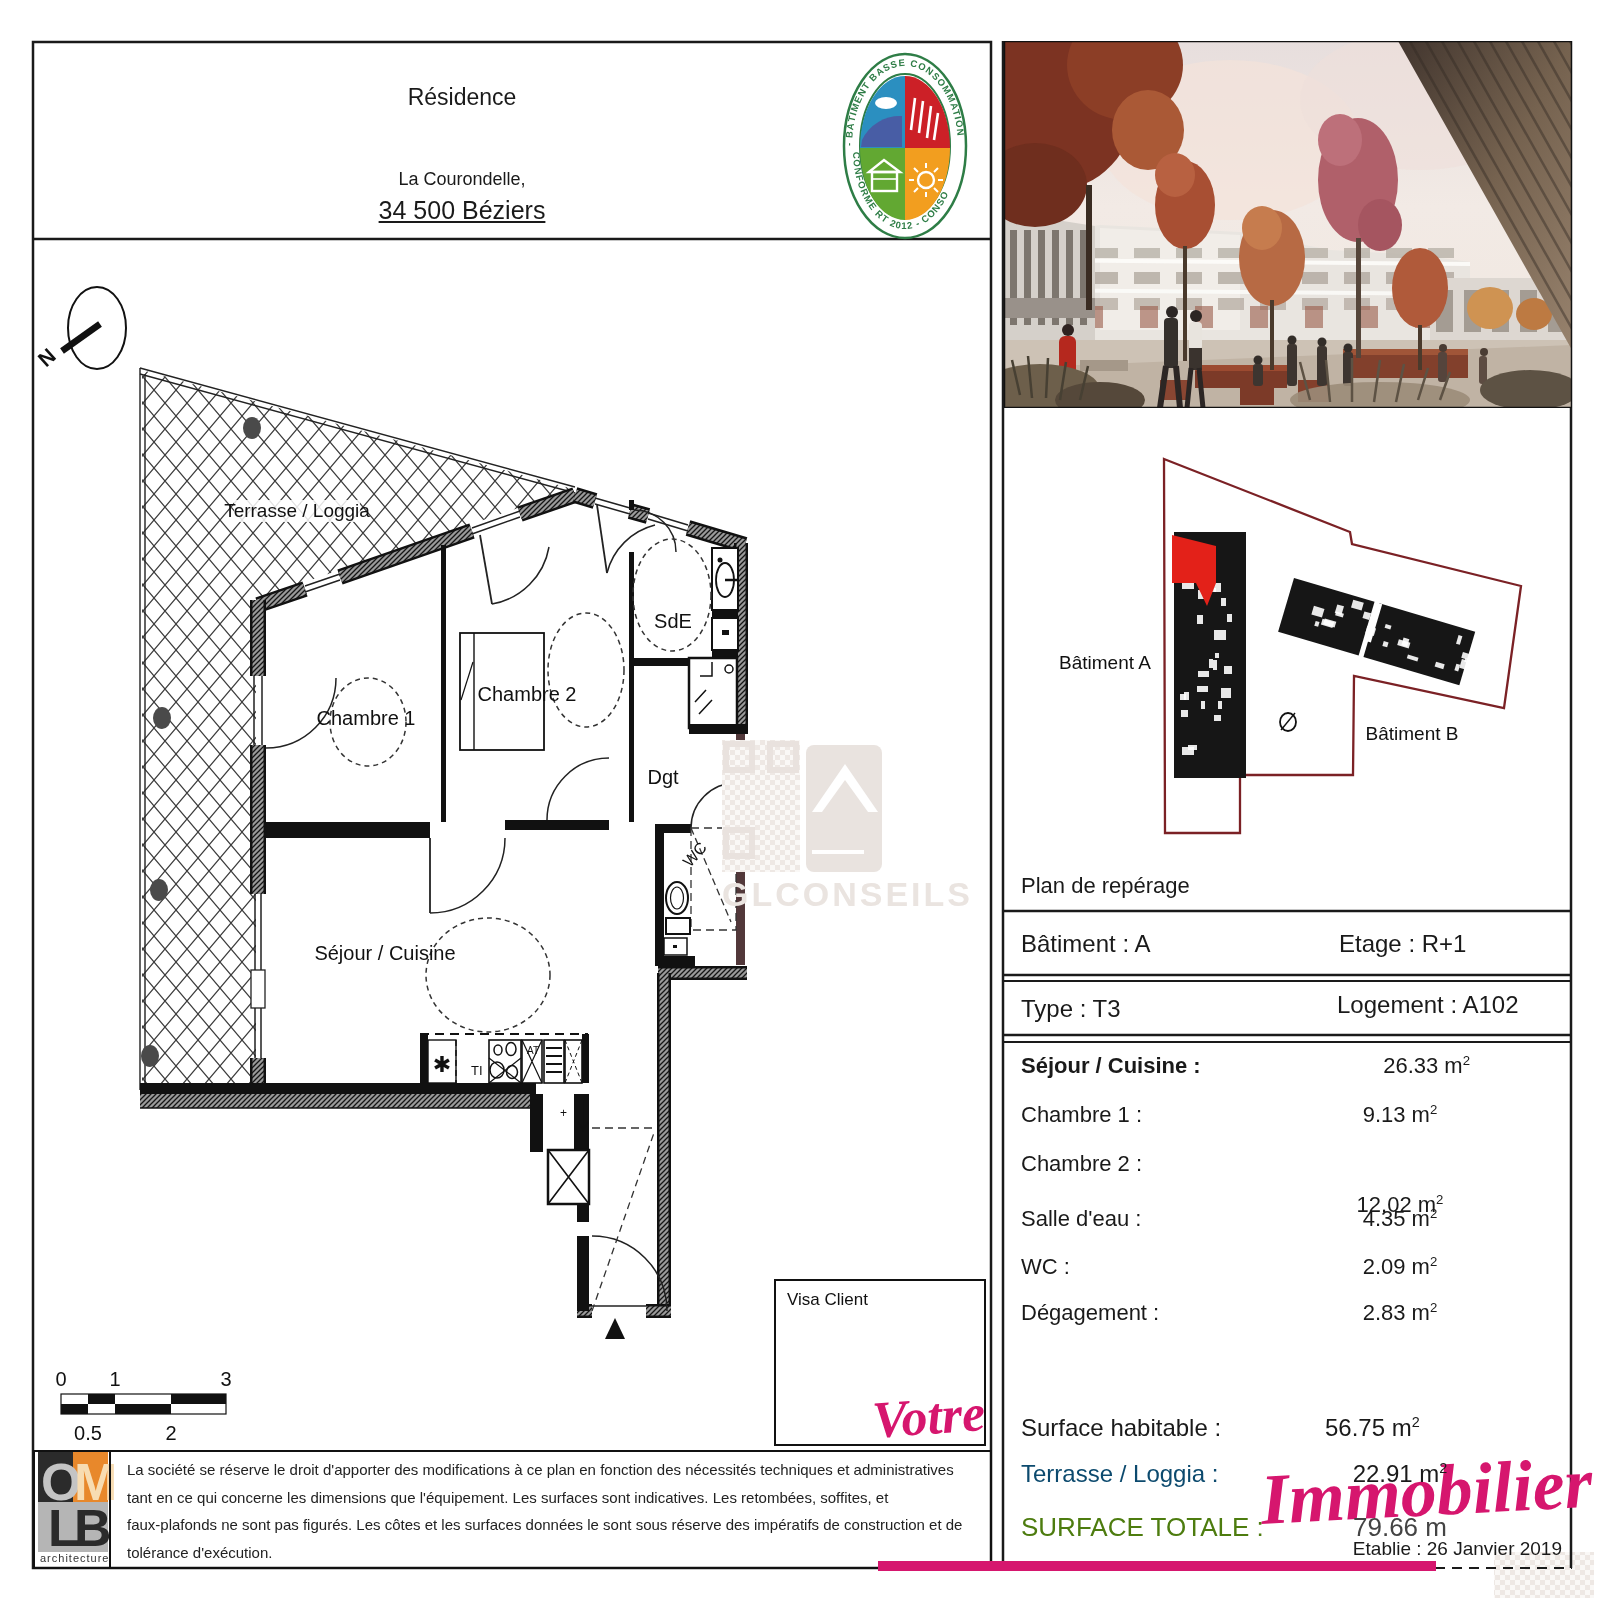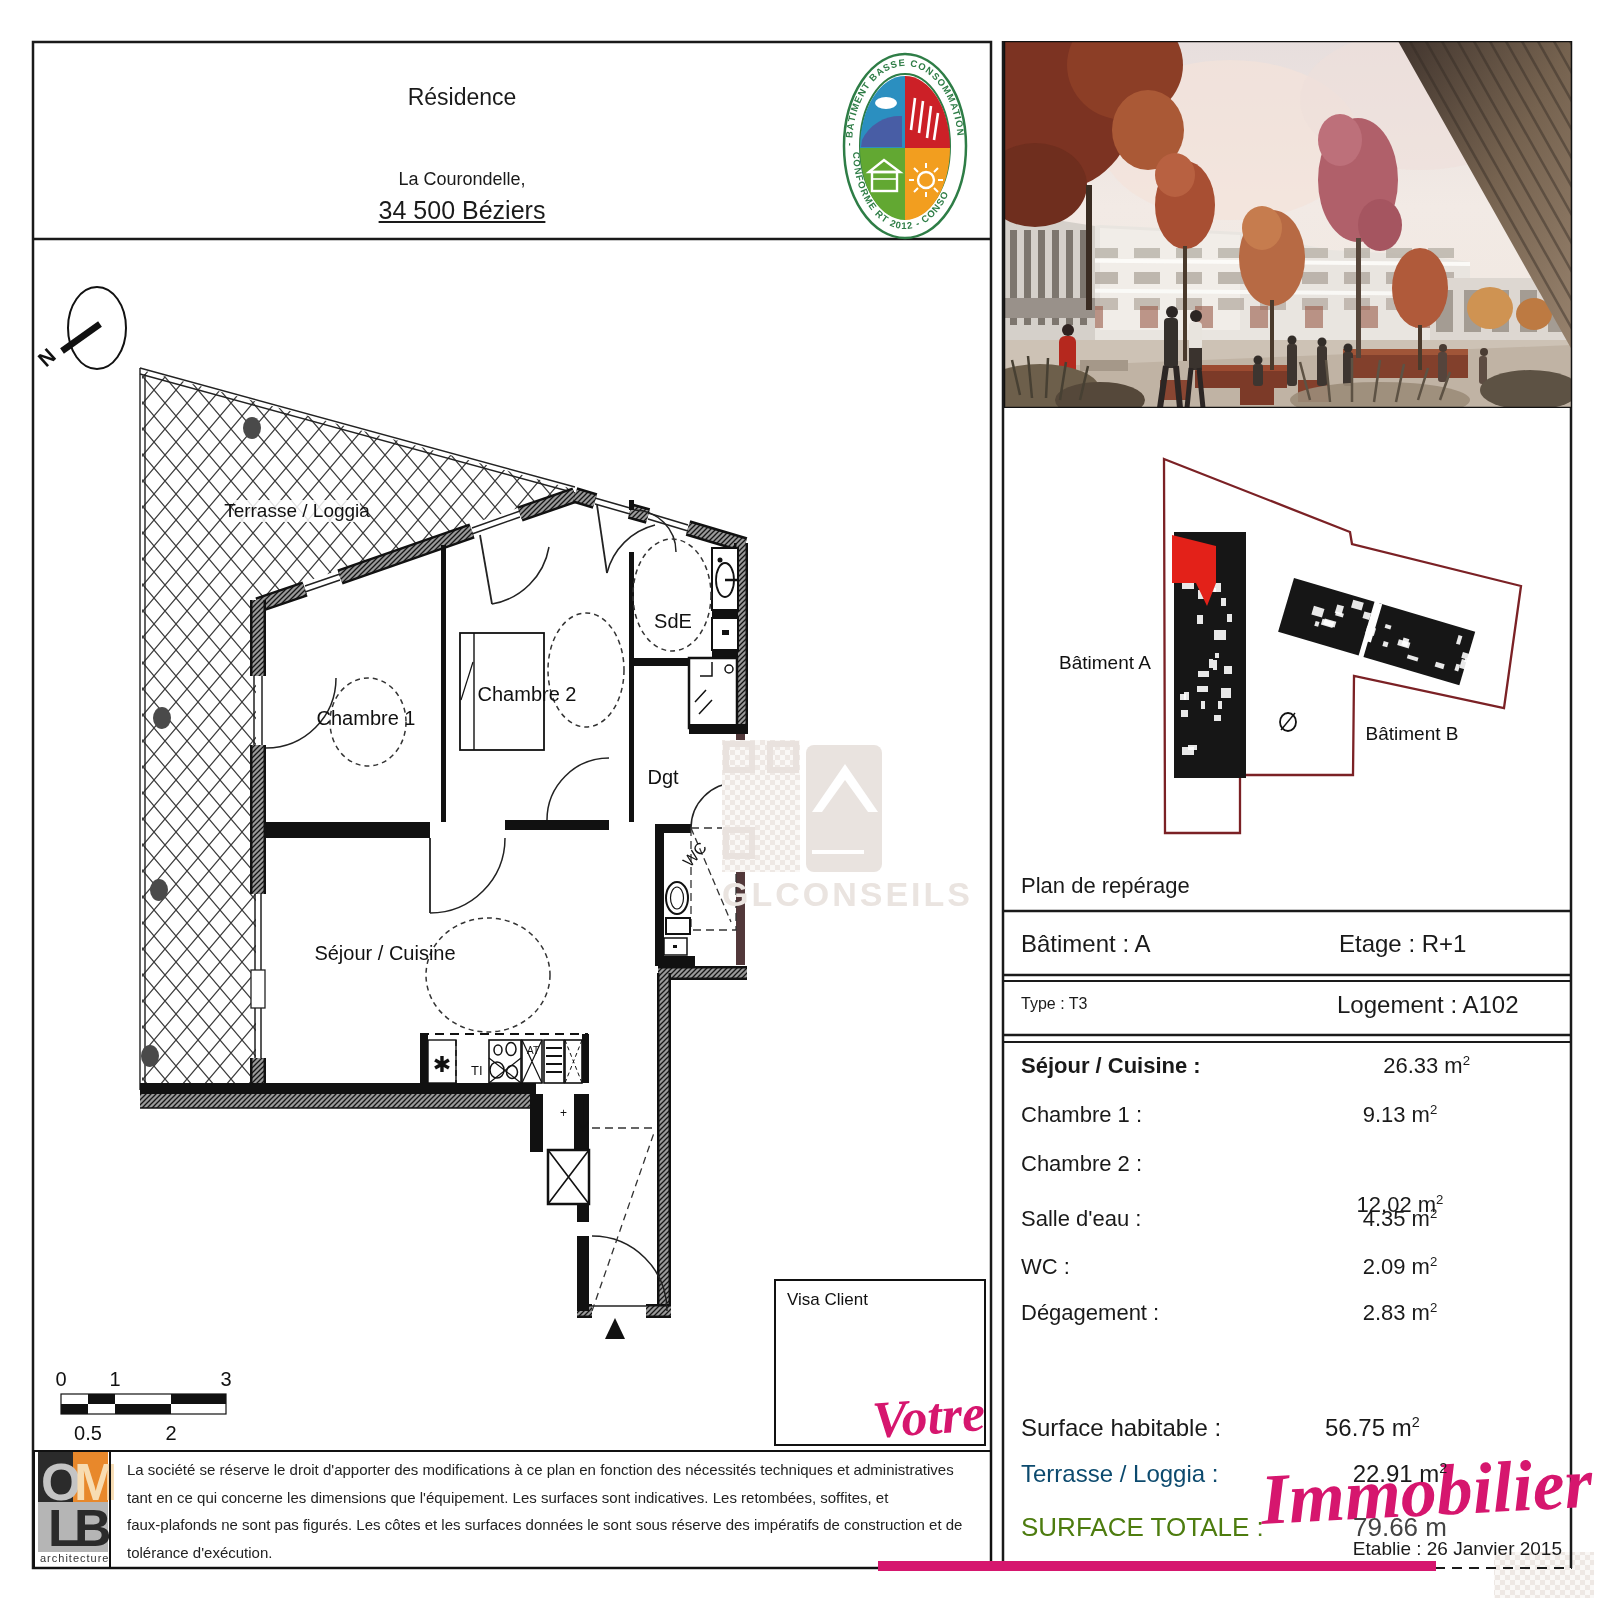--- a/index.html
+++ b/index.html
@@ -474,34 +474,34 @@
 <text x="874" y="1438" font-size="52" font-style="italic" font-weight="bold" fill="#d6166e" font-family="Liberation Serif" transform="rotate(-4 872 1442)">Votre</text>
 <text x="1262" y="1524" font-size="72" font-style="italic" font-weight="bold" fill="#d6166e" font-family="Liberation Serif" transform="rotate(-3 1262 1524)">Immobilier</text>
 </svg>
 <div class="t c" style="left:462px;top:84px;font-size:23px;">Résidence</div>
 <div class="t c" style="left:462px;top:169px;font-size:18px;">La Courondelle,</div>
 <div class="t c" style="left:462px;top:196px;font-size:25px;text-decoration:underline;">34 500 Béziers</div>
 <div class="t" style="left:127px;top:1456px;font-size:15px;line-height:27.5px;color:#222;">La société se réserve le droit d'apporter des modifications à ce plan en fonction des nécessités techniques et administratives<br>tant en ce qui concerne les dimensions que l'équipement. Les surfaces sont indicatives. Les retombées, soffites, et<br>faux-plafonds ne sont pas figurés. Les côtes et les surfaces données le sont sous réserve des impératifs de construction et de<br>tolérance d'exécution.</div>
 <div class="t" style="left:1021px;top:873px;font-size:22px;">Plan de repérage</div>
 <div class="t" style="left:1021px;top:930px;font-size:24px;">Bâtiment : A</div>
 <div class="t" style="left:1339px;top:930px;font-size:24px;">Etage : R+1</div>
-<div class="t" style="left:1021px;top:995px;font-size:16px;">Type : T3</div>
+<div class="t" style="left:1021px;top:995px;font-size:24px;">Type : T3</div>
 <div class="t" style="left:1337px;top:991px;font-size:24px;">Logement : A102</div>
 <div class="t" style="left:1021px;top:1053px;font-size:22px;font-weight:bold;">Séjour / Cuisine :</div>
 <div class="t" style="left:1330px;top:1053px;font-size:22px;width:140px;text-align:right;">26.33 m<sup>2</sup></div>
 <div class="t" style="left:1021px;top:1102px;font-size:22px;">Chambre 1 :</div>
 <div class="t" style="left:1330px;top:1102px;font-size:22px;width:140px;text-align:center;">9.13 m<sup>2</sup></div>
 <div class="t" style="left:1021px;top:1151px;font-size:22px;">Chambre 2 :</div>
 <div class="t" style="left:1330px;top:1151px;font-size:22px;width:140px;text-align:center;margin-top:41px;">12.02 m<sup>2</sup></div>
 <div class="t" style="left:1021px;top:1206px;font-size:22px;">Salle d'eau :</div>
 <div class="t" style="left:1330px;top:1206px;font-size:22px;width:140px;text-align:center;">4.35 m<sup>2</sup></div>
 <div class="t" style="left:1021px;top:1254px;font-size:22px;">WC :</div>
 <div class="t" style="left:1330px;top:1254px;font-size:22px;width:140px;text-align:center;">2.09 m<sup>2</sup></div>
 <div class="t" style="left:1021px;top:1300px;font-size:22px;">Dégagement :</div>
 <div class="t" style="left:1330px;top:1300px;font-size:22px;width:140px;text-align:center;">2.83 m<sup>2</sup></div>
 <div class="t" style="left:1021px;top:1414px;font-size:24px;">Surface habitable :</div>
 <div class="t" style="left:1325px;top:1414px;font-size:24px;width:150px;text-align:left;">56.75 m<sup>2</sup></div>
 <div class="t" style="left:1021px;top:1460px;font-size:24px;color:#0c4a6e;">Terrasse / Loggia :</div>
 <div class="t" style="left:1325px;top:1460px;font-size:24px;width:150px;text-align:center;">22.91 m<sup>2</sup></div>
 <div class="t" style="left:1021px;top:1512px;font-size:26px;color:#4d7c0f;">SURFACE TOTALE :</div>
 <div class="t" style="left:1325px;top:1512px;font-size:26px;width:150px;text-align:center;color:#444;">79.66 m</div>
-<div class="t" style="left:1350px;top:1538px;font-size:19px;width:212px;text-align:right;">Etablie : 26 Janvier 2015</div>
+<div class="t" style="left:1350px;top:1538px;font-size:19px;width:212px;text-align:right;">Etablie : 26 Janvier 2019</div>
 </div>
 
 </body></html>

